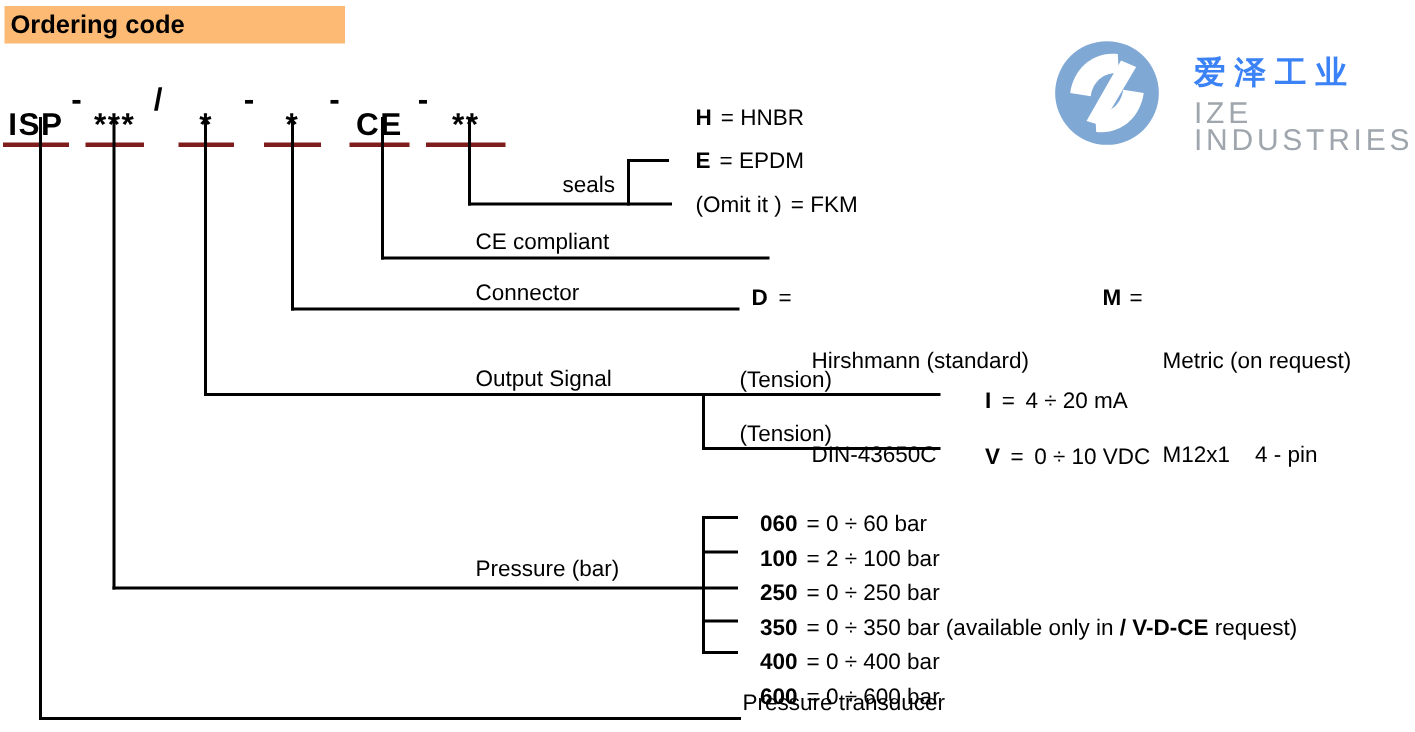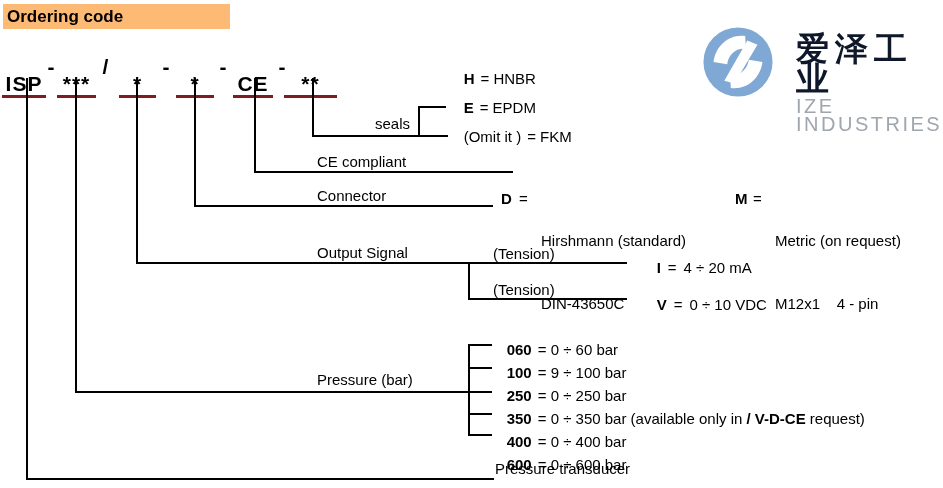--- a/index.html
+++ b/index.html
@@ -16,21 +16,21 @@
   .opt{position:absolute;font-size:15px;white-space:pre;line-height:16px;}
   .opt .rest{margin-left:6px;}
   .conn{position:absolute;display:flex;align-items:flex-start;font-size:15px;line-height:21px;white-space:pre;}
   .conn .code{font-weight:bold;width:18px;}
   .conn .eq{width:22px;}
   .sig{position:absolute;font-size:15px;white-space:pre;line-height:16px;}
   .sig .code{font-weight:bold;}
   .sig .eq{margin:0 7px;}
   .logo{position:absolute;left:702px;top:26px;display:flex;align-items:flex-start;}
   .logo-text{margin-left:22px;padding-top:8px;}
-  .logo-cn{font-size:33px;font-weight:bold;color:#0f172a;letter-spacing:6px;line-height:30px;}
+  .logo-cn{font-size:21px;font-weight:bold;color:#3b82f6;letter-spacing:6px;line-height:30px;}
   .logo-en{font-size:20px;color:#a0a6ad;letter-spacing:2.5px;line-height:18px;margin-top:3px;}
 </style>
 </head>
 <body>
 
 <div class="page">
 
   <div class="title">Ordering code</div>
 
   <span class="seg u" style="left:2px;width:44px">ISP</span>
@@ -112,21 +112,21 @@
   <div class="lbl" style="left:493px;top:282px">(Tension)</div>
   <div class="sig" style="left:640px;top:281px">
     <span class="code">V</span><span class="eq">=</span><span>0 ÷ 10 VDC</span>
   </div>
 
   <div class="lbl" style="left:317px;top:372px">Pressure (bar)</div>
   <div class="opt" style="left:490px;top:326px">
     <span class="b">060</span><span class="rest">= 0 ÷ 60 bar</span>
   </div>
   <div class="opt" style="left:490px;top:349px">
-    <span class="b">100</span><span class="rest">= 9 ÷ 100 bar</span>
+    <span class="b">100</span><span class="rest">= 2 ÷ 100 bar</span>
   </div>
   <div class="opt" style="left:490px;top:372px">
     <span class="b">250</span><span class="rest">= 0 ÷ 250 bar</span>
   </div>
   <div class="opt" style="left:490px;top:395px">
     <span class="b">350</span><span class="rest">= 0 ÷ 350 bar (available only in </span><span class="b">/ V-D-CE</span><span> request)</span>
   </div>
   <div class="opt" style="left:490px;top:418px">
     <span class="b">400</span><span class="rest">= 0 ÷ 400 bar</span>
   </div>

